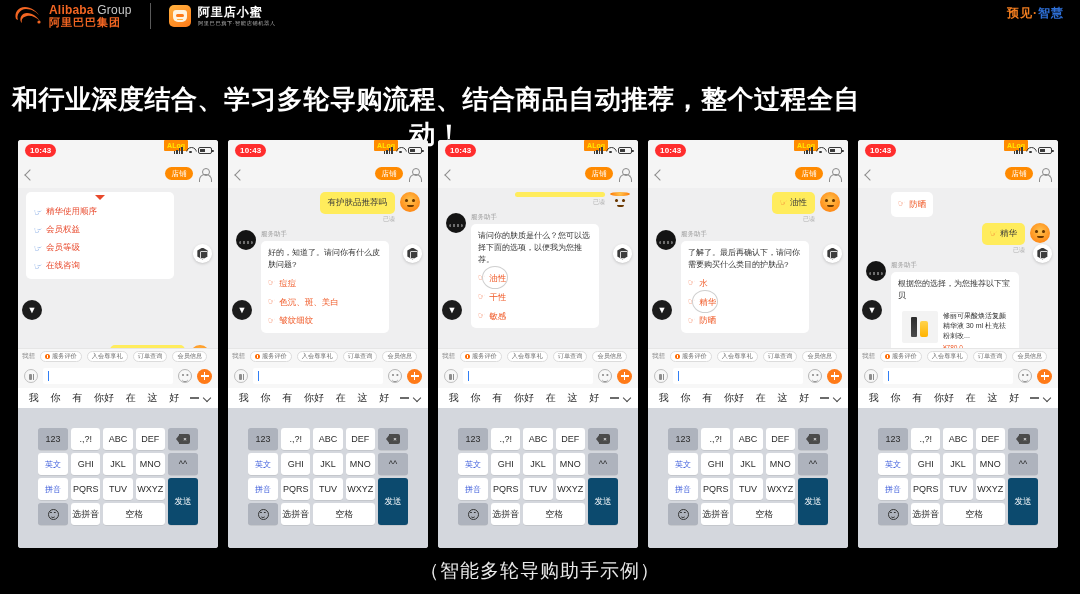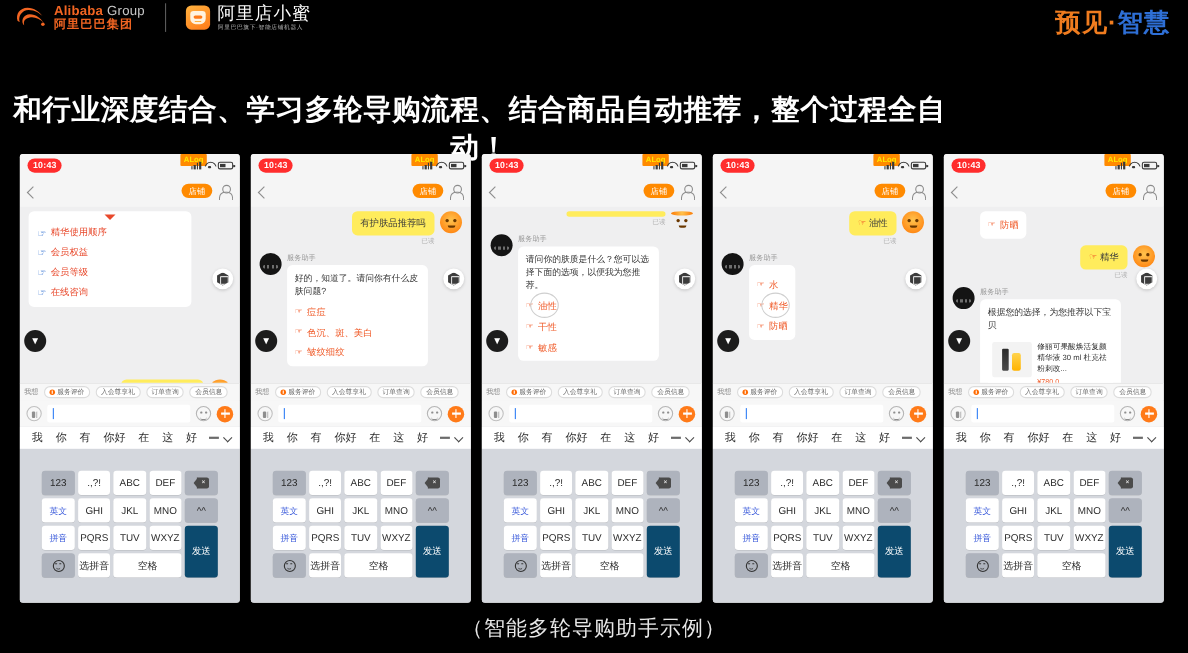--- a/index.html
+++ b/index.html
@@ -24,24 +24,24 @@
   .divider-v { width: 1px; height: 26px; background: #5a5a5a; margin: 0 10px; }
   .xiaomi-brand { display: flex; align-items: center; gap: 7px; }
   .xm-icon { width: 22px; height: 22px; border-radius: 5px;
              background: linear-gradient(150deg,#ffb23f 0%,#ff7a18 100%);
              position: relative; }
   .xm-icon:before { content:""; position:absolute; left:4px; top:5px; width:14px; height:12px;
              border-radius: 3px 3px 5px 5px; background:#fff3e0; }
   .xm-icon:after { content:""; position:absolute; left:7px; top:9px; width:8px; height:3px;
              border-radius:2px; background:#ff7a18; box-shadow: 0 4px 0 -1px #ffb23f; }
   .xm-words { display:flex; flex-direction: column; line-height: 1.1; }
-  .xm-title { font-size: 16px; font-weight: normal; color: #ffffff; letter-spacing: 1px; }
+  .xm-title { font-size: 12px; font-weight: bold; color: #ffffff; letter-spacing: 1px; }
   .xm-sub { font-size: 5.5px; color: #b9b9b9; letter-spacing: .6px; transform: scale(.95); transform-origin: left center; }
 
-  .brand-right { position: absolute; right: 16px; top: 5px; font-size: 23px; font-weight: bold; letter-spacing: 1px;}
+  .brand-right { position: absolute; right: 16px; top: 5px; font-size: 12px; font-weight: bold; letter-spacing: 1px;}
   .brand-right .yj { color: #f07c1f; }
   .brand-right .dot { color: #f07c1f; }
   .brand-right .zh { color: #2e6fd6; }
 
   
   .main-title {
     position: absolute; top: 82px; left: 0; width: 872px;
     text-align: center; color: #ffffff;
     font-size: 26px; font-weight: bold; letter-spacing: .5px;
   }
@@ -645,20 +645,21 @@
             <div class="bubble-user"><span class="hand" style="color:#f05a28">☞</span> <span>油性</span></div>
             <div class="read-mark">已读</div>
           </div>
           <div class="avatar-user"></div>
         </div>
         <div class="msg-row left">
           <div class="avatar-bot"></div>
           <div class="bubble-wrap">
             <div class="sender">服务助手</div>
             <div class="bubble-bot">
+              <div>了解了。最后再确认下，请问你需要购买什么类目的护肤品?</div>
               <div class="opt">
                   <span class="hand">☞</span>
                   <span class="txt">水</span>
                 </div>
               <div class="opt circled">
                   <span class="hand">☞</span>
                   <span class="txt">精华</span>
                 </div>
               <div class="opt">
                   <span class="hand">☞</span>

